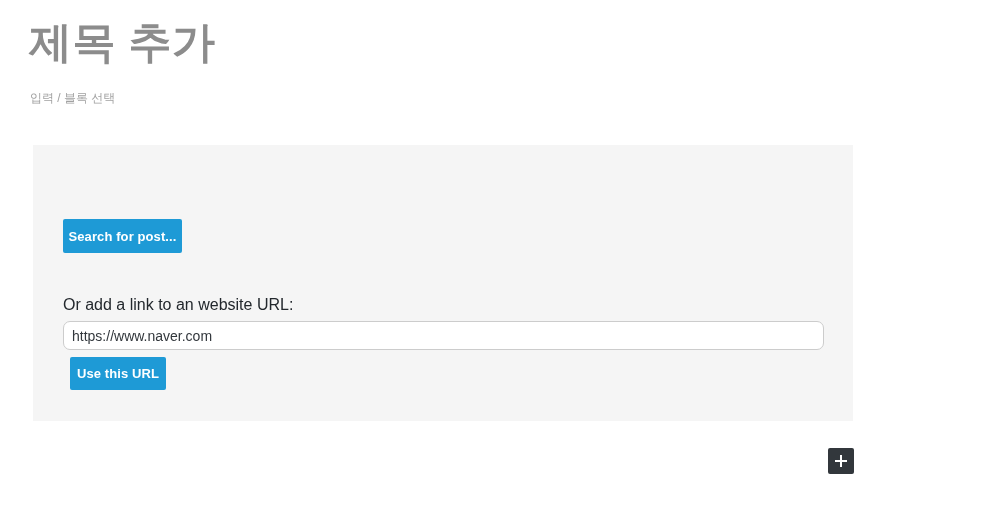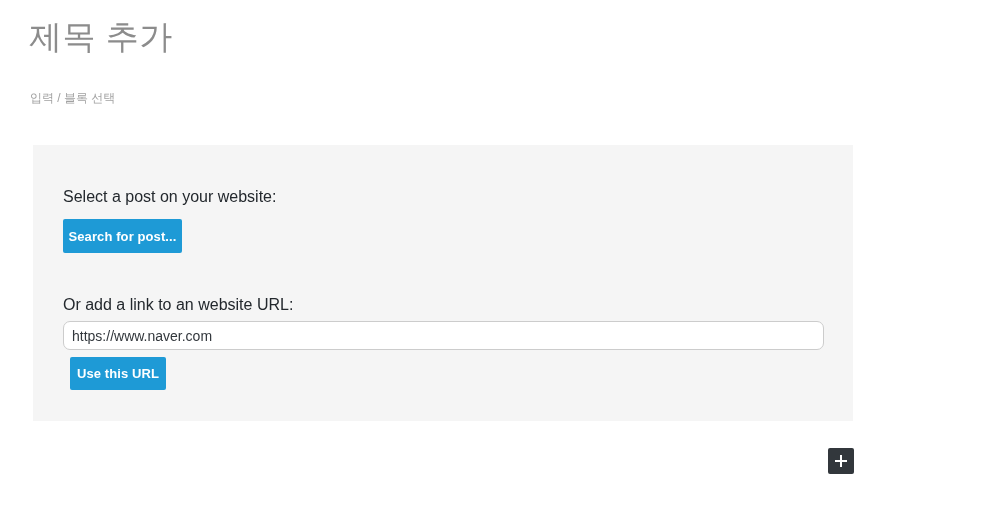--- a/index.html
+++ b/index.html
@@ -13,22 +13,22 @@
     background: #ffffff;
     font-family: "Liberation Sans", "DejaVu Sans", sans-serif;
     position: relative;
     overflow: hidden;
   }
 
   #page-title {
     position: absolute;
     left: 29px;
     top: 16px;
-    font-size: 33px;
-    font-weight: normal;
+    font-size: 43px;
+    font-weight: bold;
     color: #8c8c8c;
     letter-spacing: 0.5px;
     line-height: 1.25;
     white-space: nowrap;
   }
 
   #breadcrumb {
     position: absolute;
     left: 30px;
     top: 90px;
@@ -125,21 +125,20 @@
 </style>
 </head>
 <body>
 
 <div id="page-title">제목 추가</div>
 
 <div id="breadcrumb">입력 / 블록 선택</div>
 
 <div id="link-panel">
 
-  <div class="panel-label" id="label-select-post">Select a post on your website:</div>
 
   <button class="blue-button" id="search-post-button">Search for post...</button>
 
   <div class="panel-label" id="label-external-url">Or add a link to an website URL:</div>
 
   <input type="text" id="external-url-input" value="https://www.naver.com" style="">
 
   <button class="blue-button" id="use-url-button">Use this URL</button>
 
 </div>

